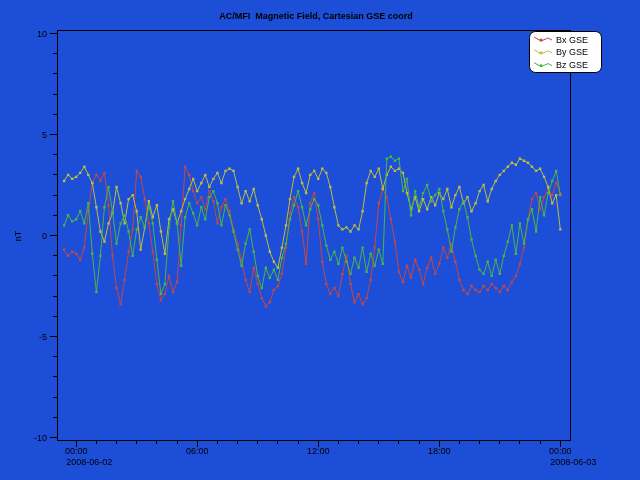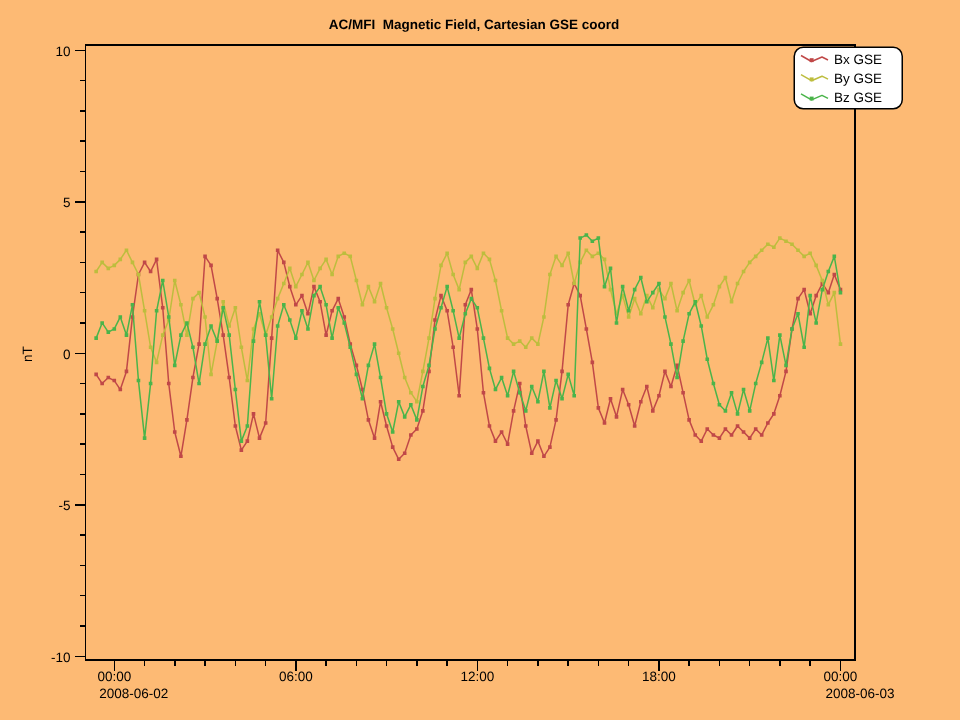--- a/index.html
+++ b/index.html
@@ -1,16 +1,16 @@
 <!DOCTYPE html>
 <html><head>
 <meta charset="utf-8">
 <style>
   html,body{margin:0;padding:0;background:#ffffff;}
-  .page{width:640px;height:480px;background:#fdba74;position:relative;overflow:hidden;}
+  .page{width:640px;height:480px;background:#1d4ed8;position:relative;overflow:hidden;}
   svg{display:block;}
   svg text{font-family:"Liberation Sans","DejaVu Sans",sans-serif;fill:#000000;}
   .title-text{font-size:9px;font-weight:bold;text-anchor:middle;white-space:pre;}
   .ylab-text{font-size:9px;text-anchor:middle;}
   .tick-label{font-size:9px;}
   .frame{fill:none;stroke:#000000;stroke-width:1;shape-rendering:crispEdges;}
   .tick{stroke:#000000;stroke-width:1;shape-rendering:crispEdges;}
   .series-line{fill:none;stroke-width:1;stroke-linejoin:round;}
   .legend-box{fill:#ffffff;stroke:#000000;stroke-width:1;}
   .legend-label{font-size:9px;}

